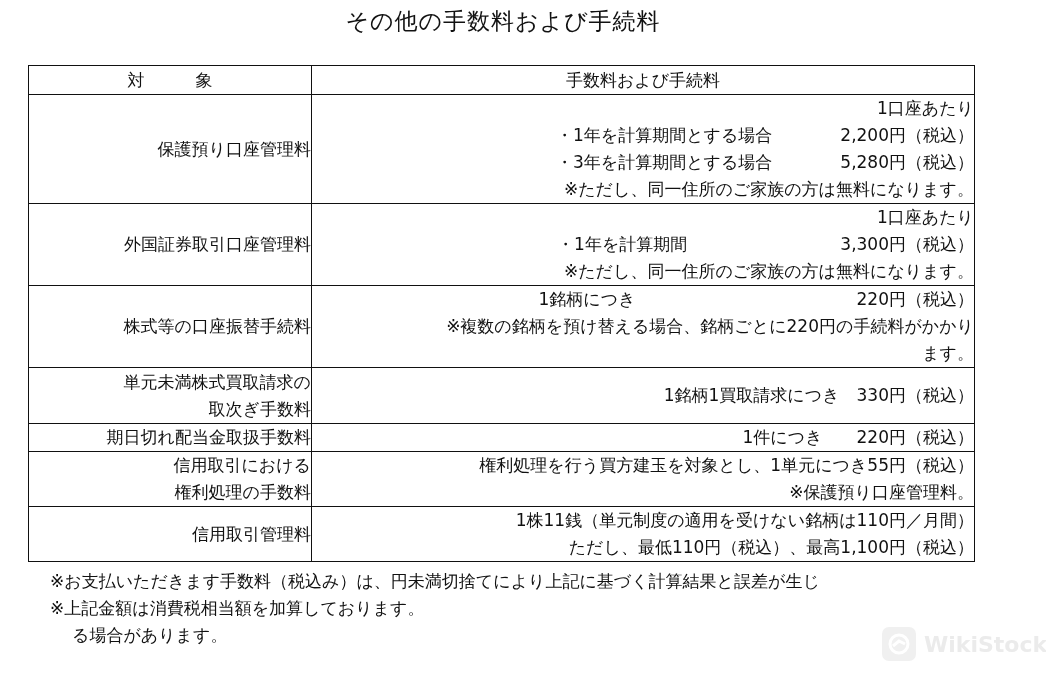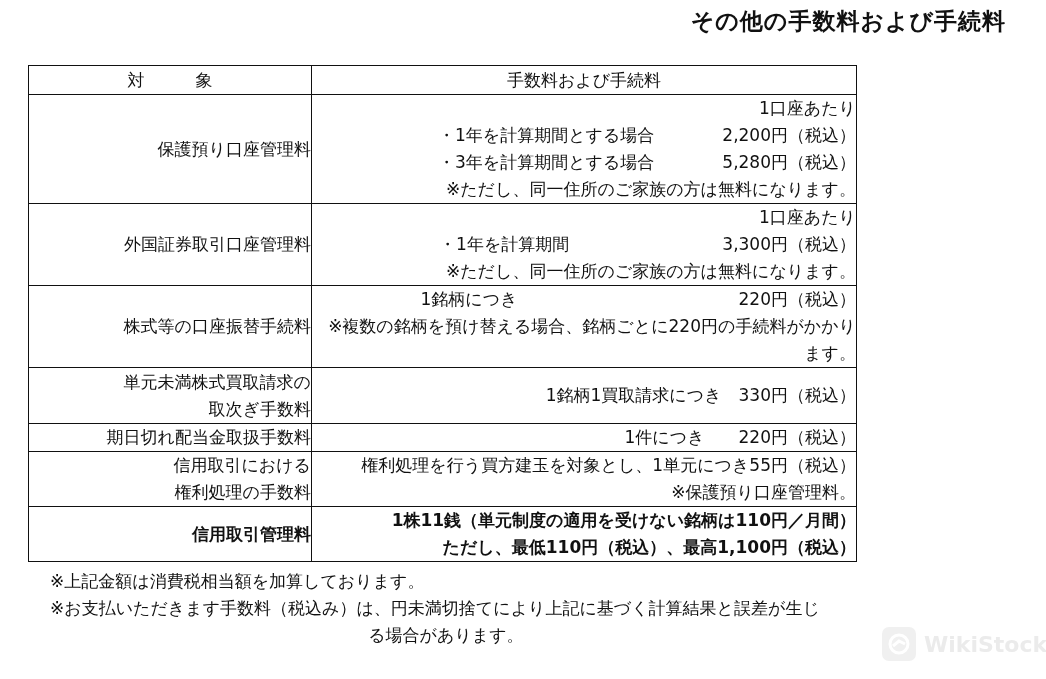--- a/index.html
+++ b/index.html
@@ -3,46 +3,46 @@
 <meta charset="utf-8">
 <style>
   html, body { margin: 0; padding: 0; background: #ffffff; }
   body {
     width: 1046px; height: 679px; position: relative; overflow: hidden;
     font-family: "DejaVu Sans", "Liberation Sans", sans-serif;
     color: #111111;
   }
   .title {
     position: absolute; left: 0; top: 6px; width: 1006px;
-    text-align: right; font-size: 23px; letter-spacing: 1px; font-weight: bold;
+    text-align: center; font-size: 23px; letter-spacing: 1px;
   }
   table.fees {
     position: absolute; left: 28px; top: 65px;
-    border-collapse: collapse; width: 829px;
+    border-collapse: collapse; width: 947px;
     font-size: 17px; line-height: 27px;
   }
   table.fees td, table.fees th {
     border: 1.5px solid #111111; padding: 0; vertical-align: middle; text-align: right;
   }
   table.fees th { font-weight: normal; height: 28px; text-align: center; }
   col.c1 { width: 283px; }
   .target { text-align: center; }
   .fee { padding-left: 10px !important; }
   .line { display: block; white-space: pre; }
   .r1 { height: 109px; }
   .r2 { height: 82px; }
   .r3 { height: 81px; }
   .r4 { height: 56px; }
   .r5 { height: 27px; margin-left: 48px; }
   .r6 { height: 55px; margin-left: 36px; }
-  .r7 { height: 55px; font-weight: bold; }
+  .r7 { height: 55px; }
   .notes {
     position: absolute; left: 50px; top: 568px; font-size: 17px; line-height: 27px;
   }
-  .notes .indent { padding-left: 22px; text-align: center; }
+  .notes .indent { padding-left: 22px; }
   .watermark {
     position: absolute; left: 882px; top: 624px; height: 40px;
     display: flex; align-items: center; gap: 8px; color: #e9e9e9;
   }
   .wm-logo {
     width: 34px; height: 34px; border-radius: 7px; background: #f0f0f0;
     display: flex; align-items: center; justify-content: center;
     color: #ffffff; font-size: 22px; font-weight: bold;
   }
   .wm-text { font-size: 22px; font-weight: bold; color: #ebebeb; }
@@ -116,22 +116,22 @@
     <td class="target">信用取引管理料</td>
     <td class="fee">
       <span class="line">1株11銭（単元制度の適用を受けない銘柄は110円／月間）</span>
       <span class="line">ただし、最低110円（税込）、最高1,100円（税込）</span>
     </td>
   </tr>
 </tbody>
   </table>
 
 <div class="notes">
+  <div>※お支払いただきます手数料（税込み）は、円未満切捨てにより上記に基づく計算結果と誤差が生じ</div>
   <div>※上記金額は消費税相当額を加算しております。</div>
-  <div>※お支払いただきます手数料（税込み）は、円未満切捨てにより上記に基づく計算結果と誤差が生じ</div>
   <div class="indent">る場合があります。</div>
 </div>
 
 <div class="watermark">
   <div class="wm-logo">
     <svg width="24" height="24" viewBox="0 0 24 24">
         <circle cx="12" cy="12" r="9" fill="none" stroke="#ffffff" stroke-width="3"></circle>
         <path d="M6 14 L12 9 L18 12" fill="none" stroke="#ffffff" stroke-width="3"></path>
       </svg>
   </div>

